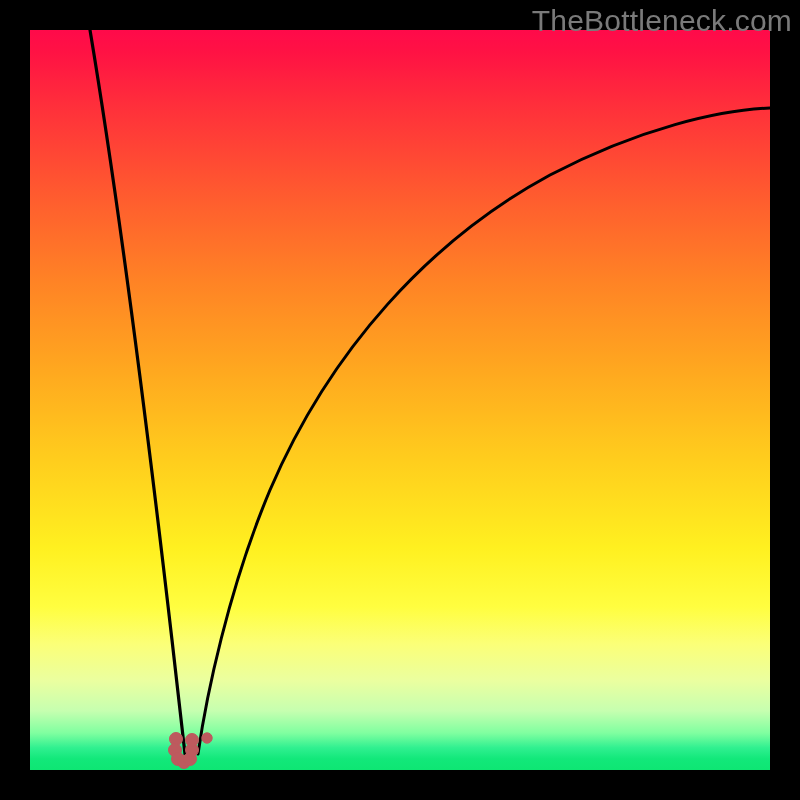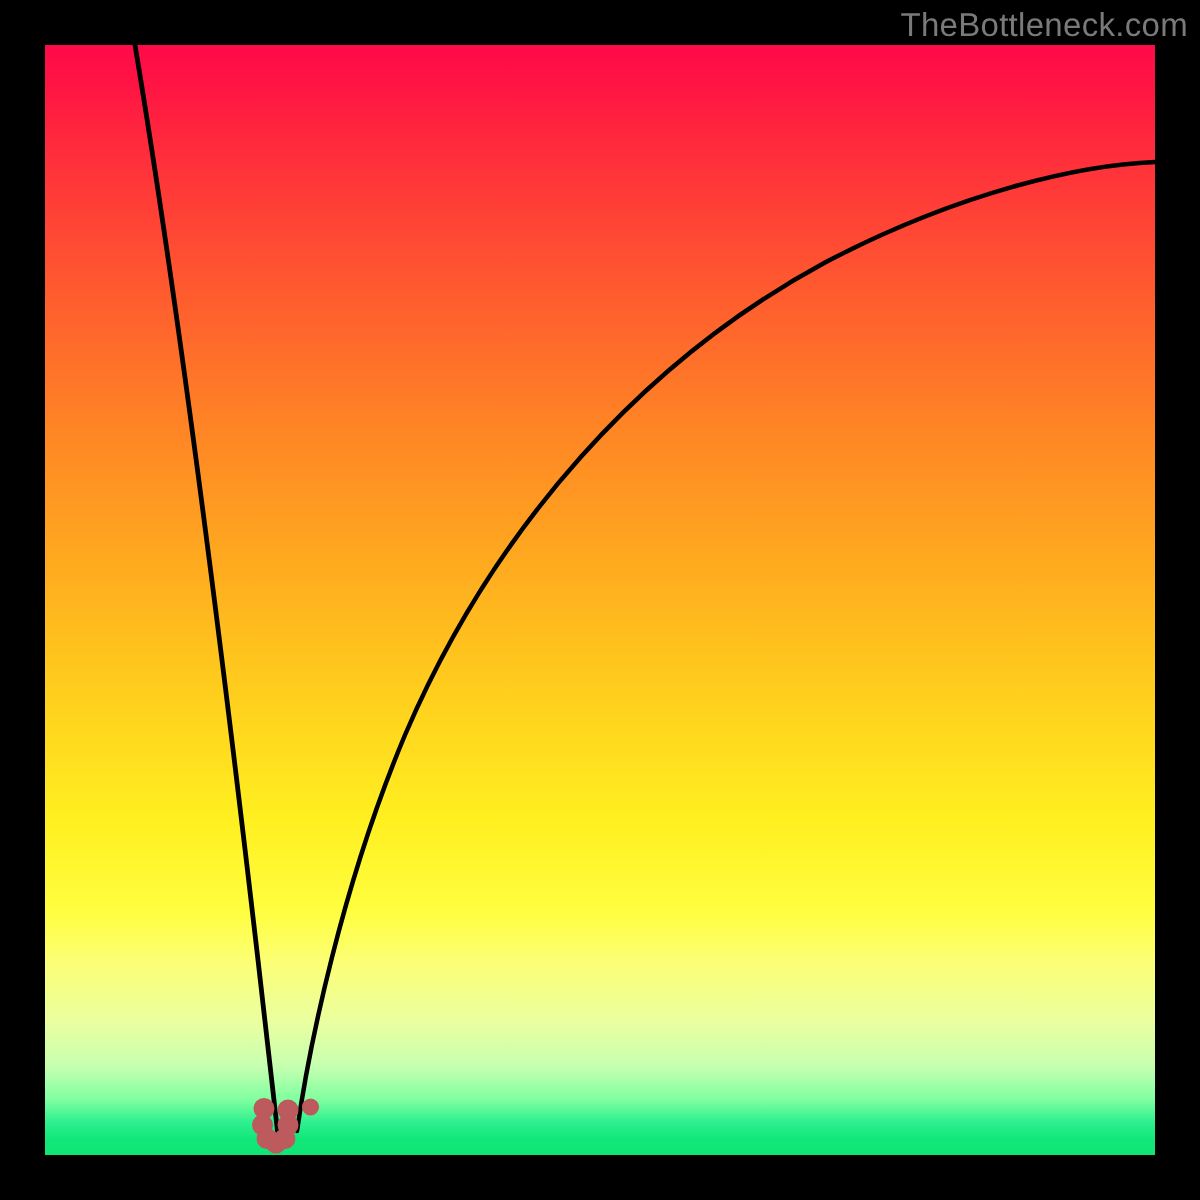--- a/index.html
+++ b/index.html
@@ -44,21 +44,21 @@
       #30f090 97%,
       #12e87a 98.5%,
       #0ee673 100%
     );
   }
   .watermark {
     position: absolute;
     top: 4px;
     right: 8px;
     color: #7a7a7a;
-    font-size: 22px;
+    font-size: 30px;
     font-weight: 500;
     letter-spacing: 0.2px;
     user-select: none;
   }
   svg.curves {
     position: absolute;
     left: 0;
     top: 0;
     width: 740px;
     height: 740px;

